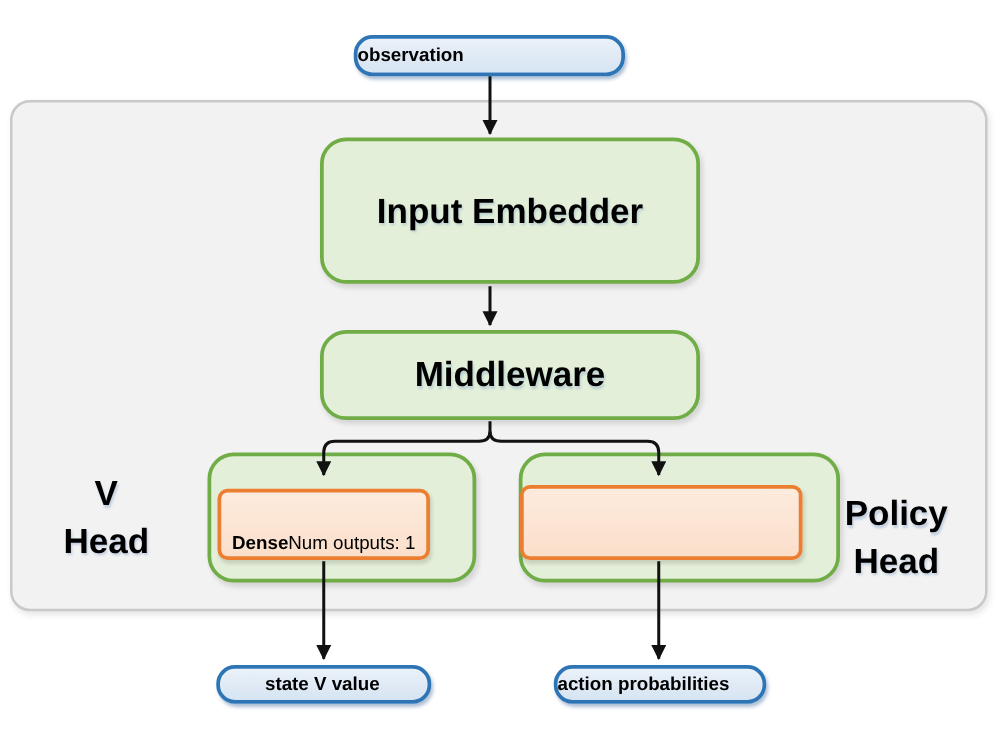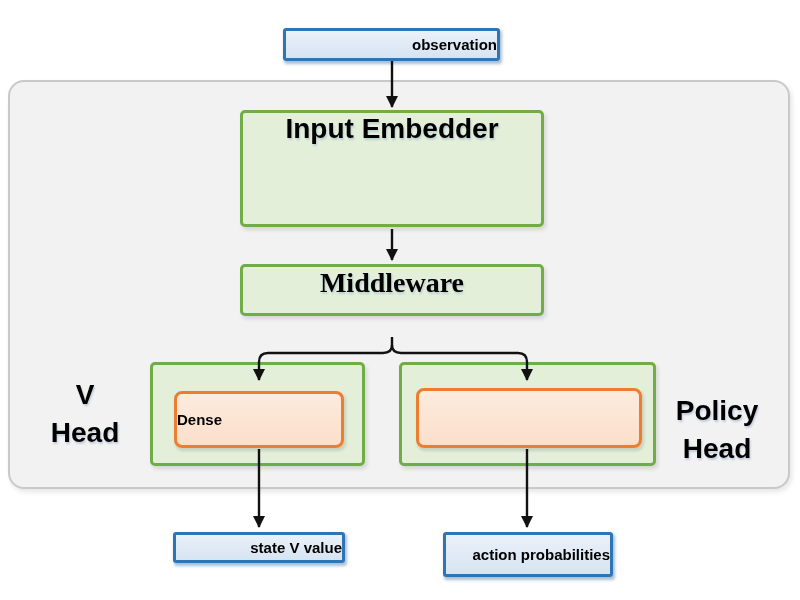--- a/index.html
+++ b/index.html
@@ -18,51 +18,51 @@
     left: 8px; top: 80px; width: 782px; height: 409px;
     background: var(--container-bg, #f2f2f2);
     border: 2px solid var(--container-border, #c9c9c9);
     border-radius: 16px;
     box-shadow: 2px 3px 5px rgba(0,0,0,0.10);
   }
 
   
   .io {
     border: 3px solid var(--blue-border, #2e75b6);
-    border-radius: 3px;
+    border-radius: 15px;
     background: linear-gradient(var(--blue-bg-top, #eaf1f9), var(--blue-bg-bottom, #d6e4f2));
     box-shadow: 1.5px 2.5px 3px rgba(70,110,160,0.45);
-    display: flex; align-items: center; justify-content: flex-end;
+    display: flex; align-items: center; justify-content: flex-start;
     font-weight: bold; font-size: 15px;
   }
   .io-observation { left: 283px; top: 28px;  width: 217px; height: 33px; }
   .io-state-v     { left: 173px; top: 532px; width: 172px; height: 31px; padding-left: 36px; }
-  .io-action-prob { left: 443px; top: 532px; width: 170px; height: 45px; padding-left: 16px; }
+  .io-action-prob { left: 443px; top: 532px; width: 170px; height: 31px; }
 
   
   .green {
     border: 3px solid var(--green-border, #70ad47);
-    border-radius: 5px;
+    border-radius: 21px;
     background: var(--green-bg, #e3efd9);
     box-shadow: 2px 3px 4px rgba(0,0,0,0.12);
-    display: flex; justify-content: center;
+    display: flex; align-items: center; justify-content: center; margin-left: 16px;
   }
   .green-embedder   { left: 240px; top: 110px; width: 304px; height: 117px; font-weight: bold; font-size: 28px; }
-  .green-middleware { left: 240px; top: 264px; width: 304px; height: 52px;  font-weight: bold; font-size: 28px; font-family: Liberation Serif, serif; }
+  .green-middleware { left: 240px; top: 264px; width: 304px; height: 72px;  font-weight: bold; font-size: 28px; }
   .green-vhead      { left: 150px; top: 362px; width: 215px; height: 104px; }
   .green-policyhead { left: 399px; top: 362px; width: 257px; height: 104px; }
   .module-title { text-shadow: 1px 2px 2px rgba(130,160,200,0.40); }
 
   
   .orange {
     border: 3px solid var(--orange-border, #ed7d31);
     border-radius: 8px;
     background: linear-gradient(var(--orange-bg-top, #fdebdd), var(--orange-bg-bottom, #fbdfcb));
     box-shadow: 1.5px 2.5px 3px rgba(0,0,0,0.12);
-    display: flex; flex-direction: column; align-items: flex-start; justify-content: center;
+    display: flex; flex-direction: row; align-items: flex-end; justify-content: center;
     line-height: 20px; font-size: 15px; text-align: center;
   }
   .orange-dense   { left: 174px; top: 391px; width: 170px; height: 57px; }
   .orange-softmax { left: 416px; top: 388px; width: 226px; height: 60px; }
   .orange .title { font-weight: bold; }
 
   
   .head-label {
     font-weight: bold; font-size: 28px; line-height: 38px;
     text-align: center;
@@ -89,20 +89,21 @@
   <span class="module-title">Input Embedder</span>
 </div>
 
 <div class="abs green green-middleware">
   <span class="module-title">Middleware</span>
 </div>
 
 <div class="abs green green-vhead"></div>
 <div class="abs orange orange-dense">
   <span class="title">Dense</span>
+  <span>Num outputs: 1</span>
 </div>
 
 <div class="abs green green-policyhead"></div>
 <div class="abs orange orange-softmax">
 </div>
 
 <div class="abs head-label head-label-v">
   <div>V</div>
   <div>Head</div>
 </div>

